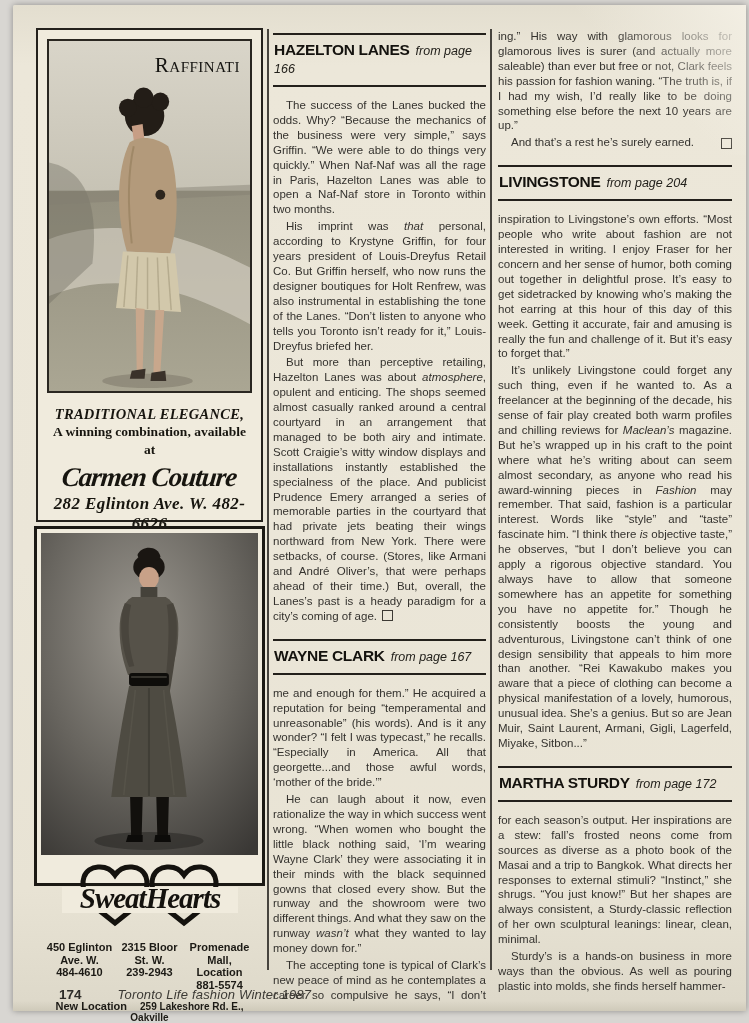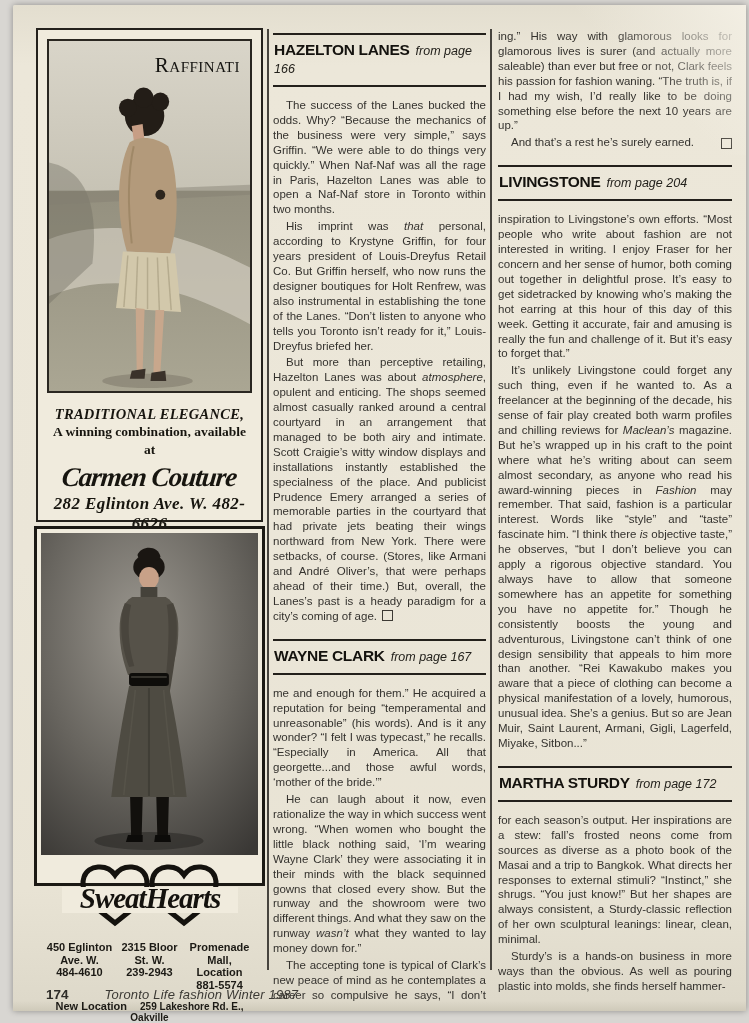--- a/index.html
+++ b/index.html
@@ -39,21 +39,21 @@
   .sec-header{border-top:2.5px solid #23201b;border-bottom:2px solid #23201b;padding:6px 1px 8px;margin:15px 0 11px;}
   .sec-header.first{margin-top:4px;}
   .sec-title{font-weight:bold;font-size:15.5px;letter-spacing:-.3px;color:#14120e;}
   .sec-from{font-style:italic;font-size:12.5px;margin-left:6px;color:#23211c;}
   .para{font-size:11.5px;line-height:14.9px;text-align:justify;margin:0 0 2px;}
   .para.indent{text-indent:13px;}
   .endbox{display:inline-block;width:9px;height:9px;border:1.3px solid #3d3a34;margin-left:5px;vertical-align:-1px;background:transparent;}
   .endbox.right{float:right;margin-top:3px;}
 
   
-  .footer{position:absolute;left:33px;top:982px;display:flex;align-items:center;gap:36px;color:#2e2c28;}
+  .footer{position:absolute;left:46px;top:982px;display:flex;align-items:center;gap:36px;color:#2e2c28;}
   .footer .pnum{font-weight:bold;font-size:13.5px;}
   .footer .pub{font-size:13px;letter-spacing:.2px;color:#3b3934;font-style:italic;}
 </style>
 </head>
 <body>
 
 <div class="stage">
   <div class="page">
 
     <div class="ad ad1">

